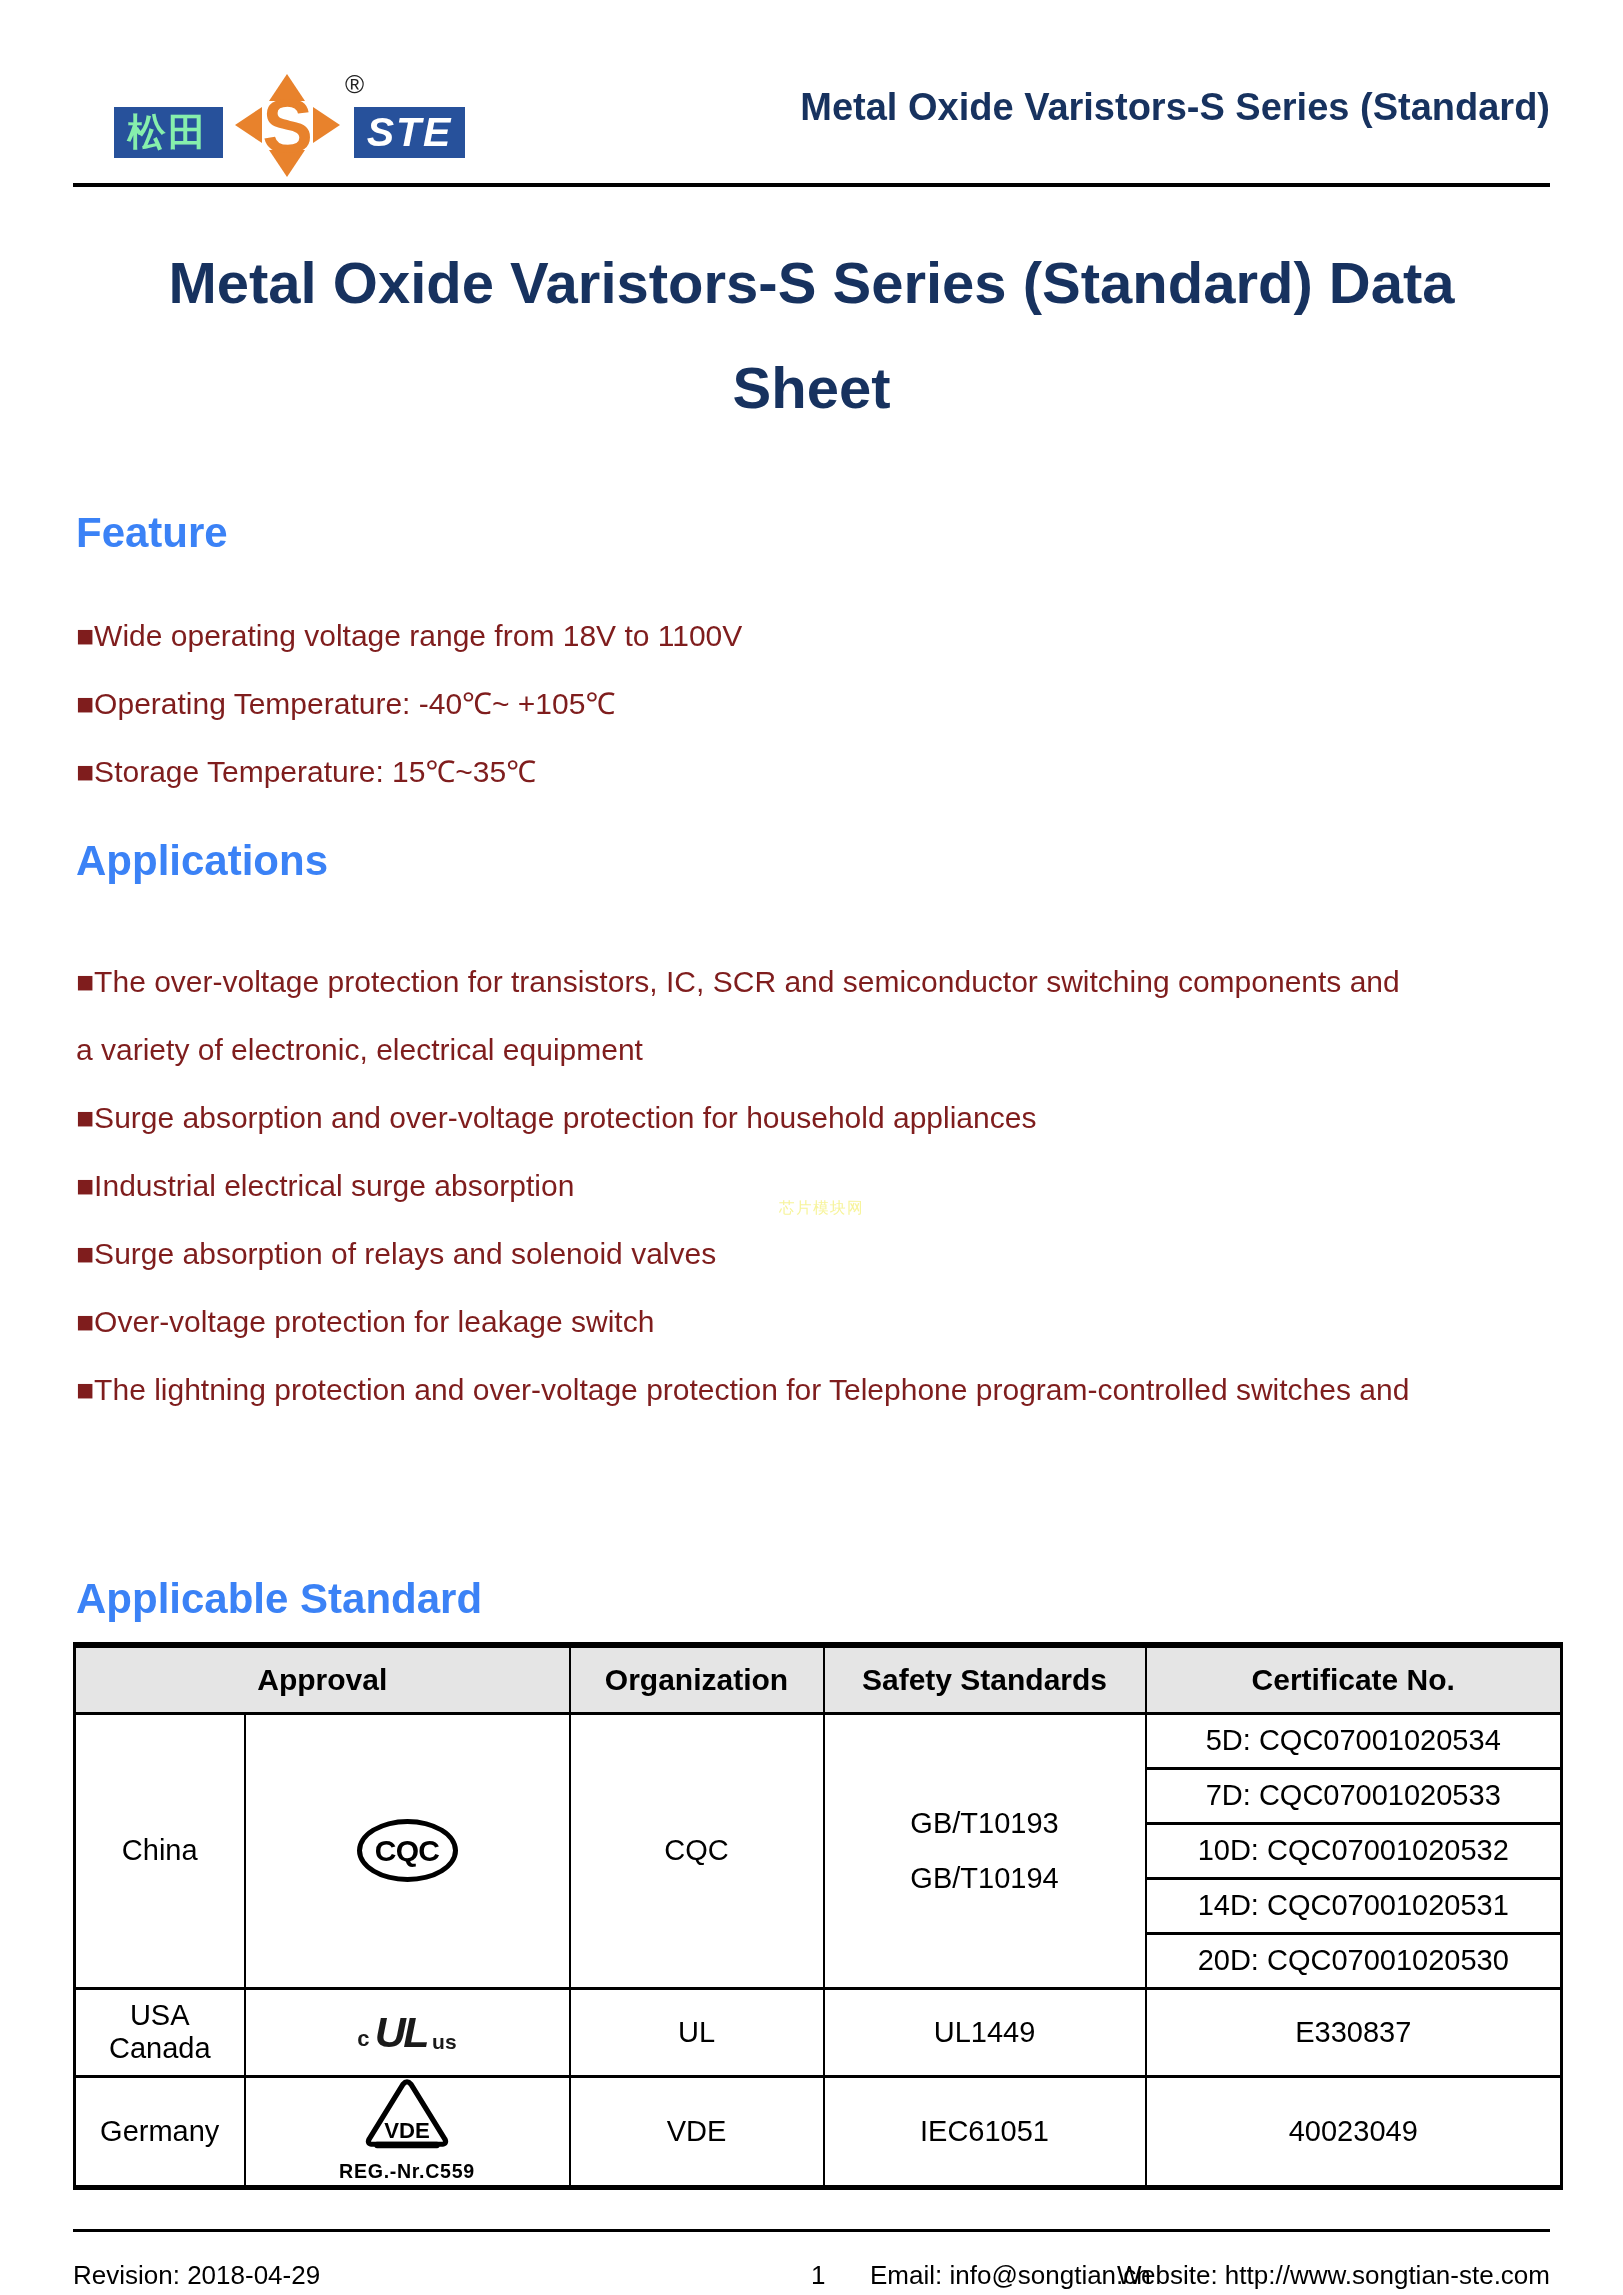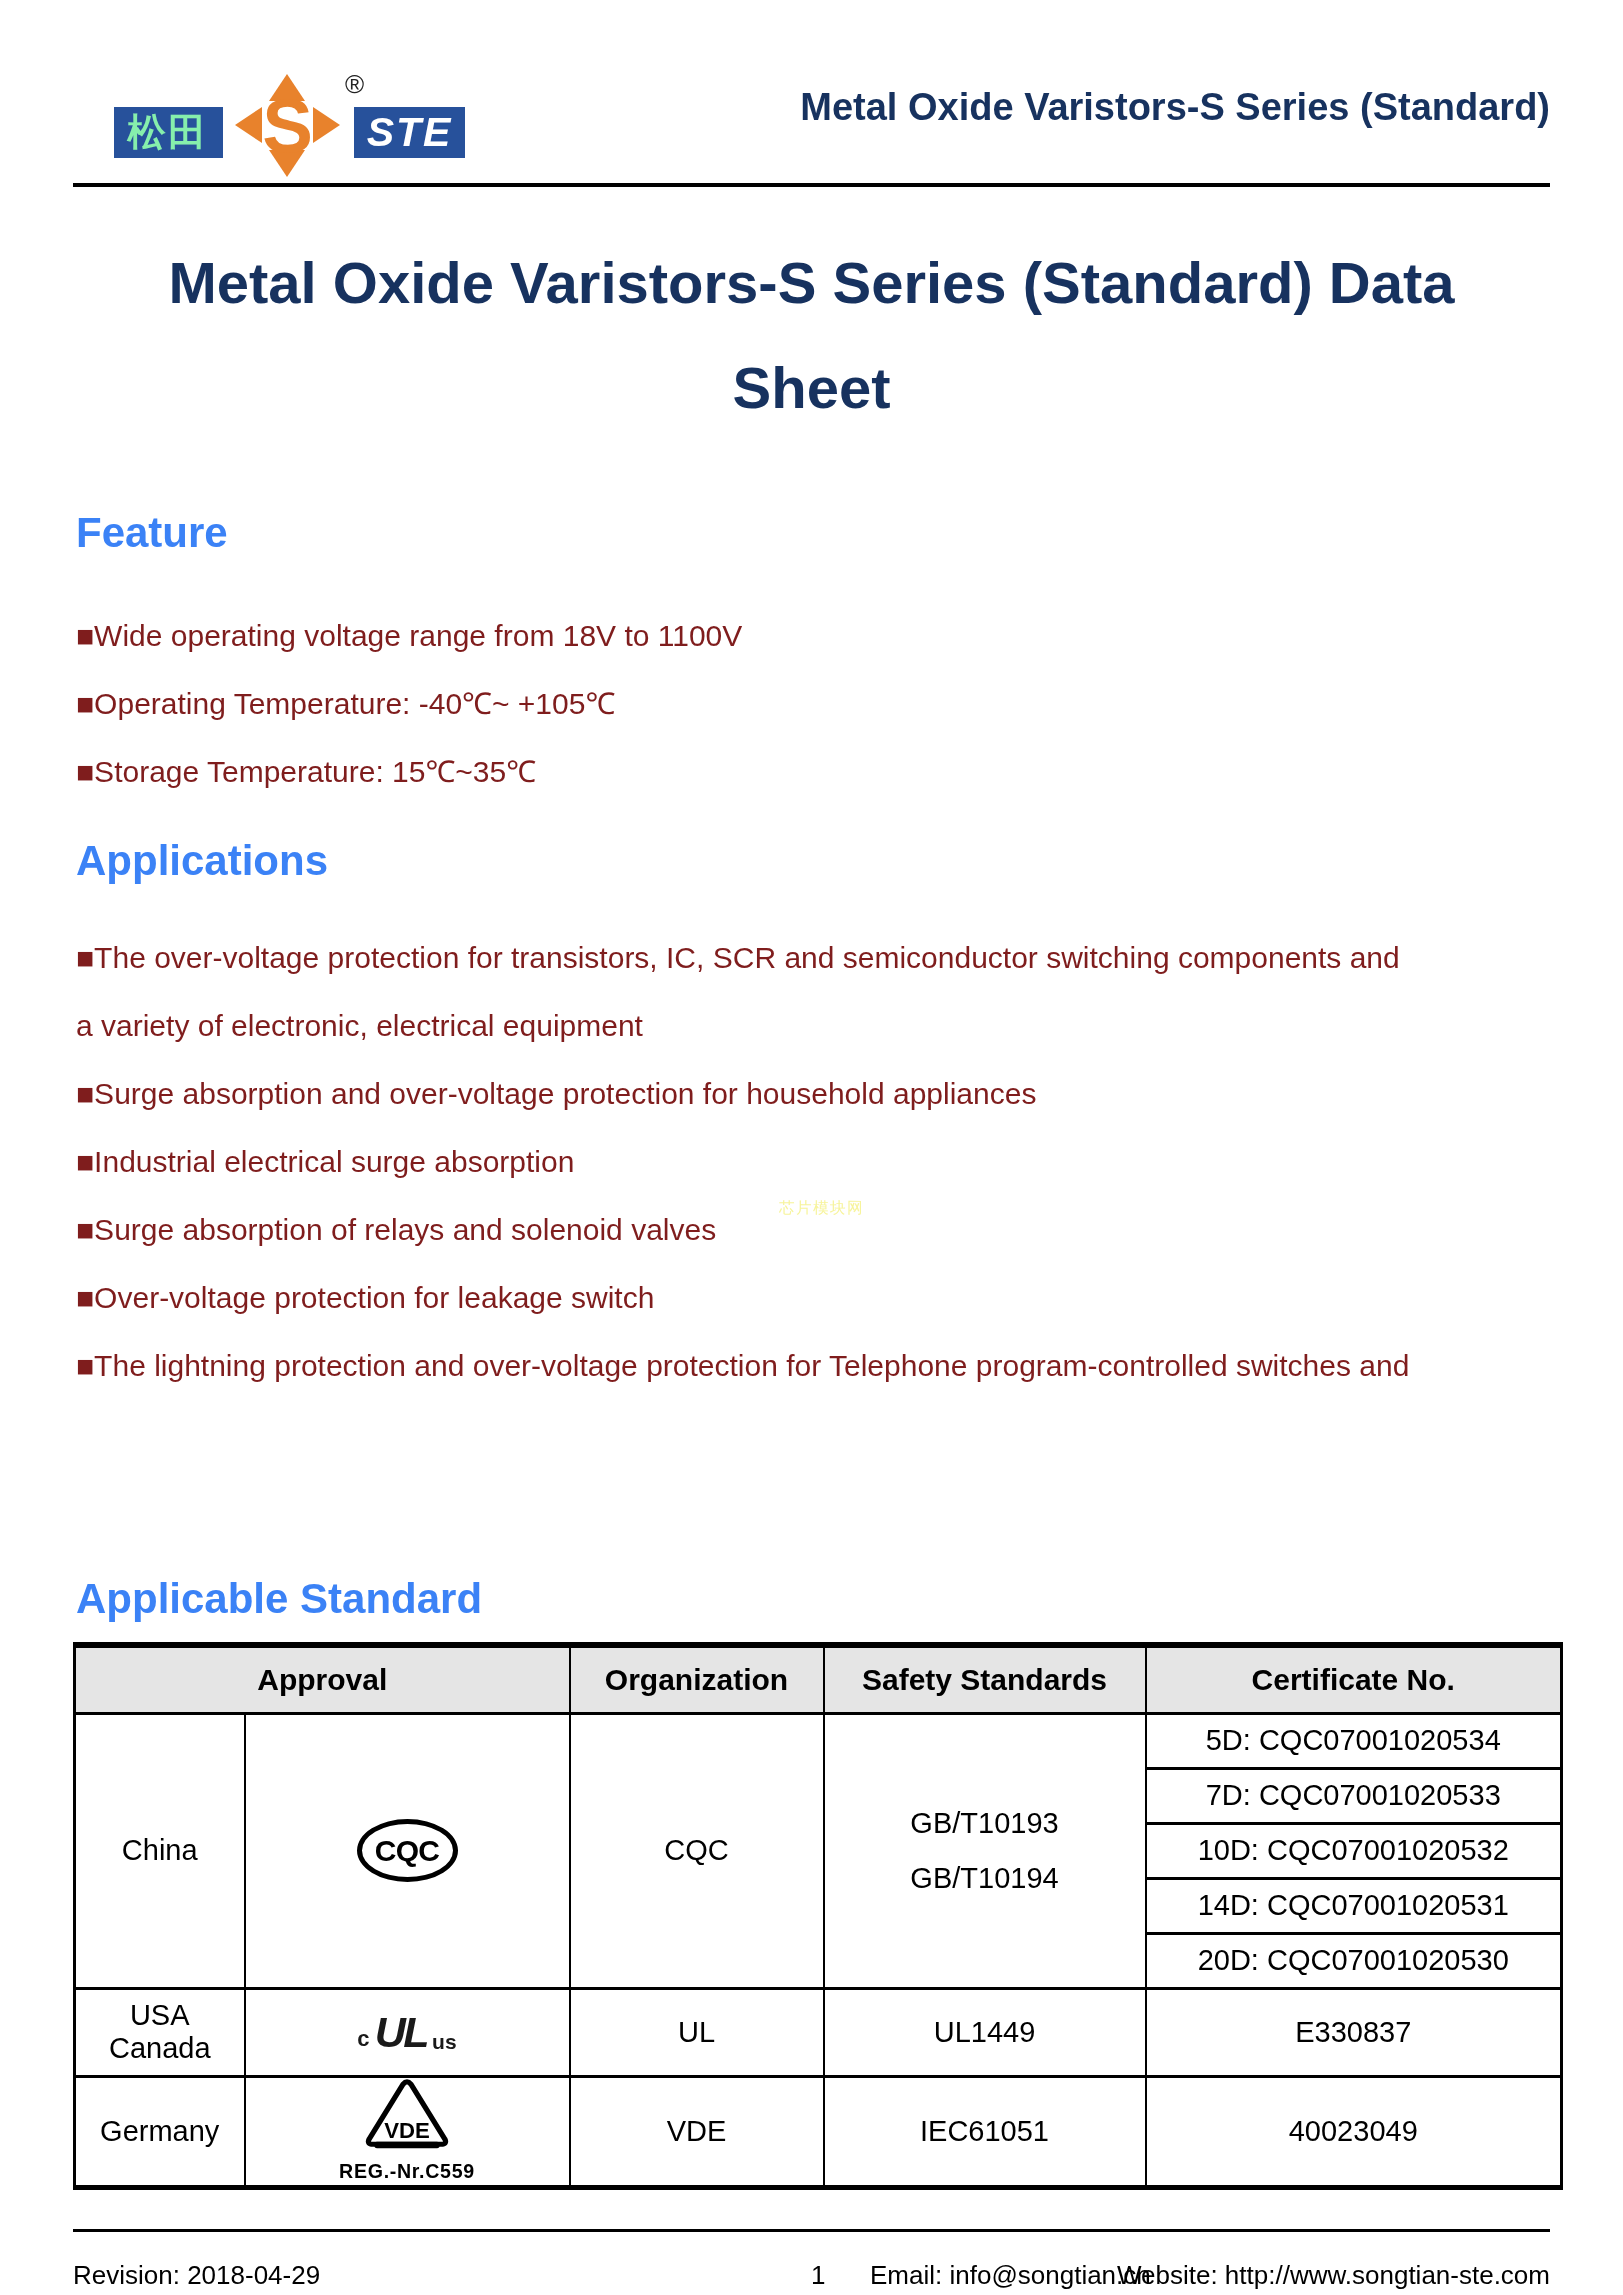--- a/index.html
+++ b/index.html
@@ -47,21 +47,21 @@
 
   
   .sec-h { position:absolute; left:76px; color:#3b82f6; font-size:42px; font-weight:bold; line-height:46px; white-space:nowrap; }
   .h-feature  { top:510px; }
   .h-apps     { top:838px; }
   .h-standard { top:1576px; }
 
   
   .t-lines { position:absolute; left:76px; right:72px; font-size:30px; line-height:68px; color:#7f1d1d; }
   .feature-lines { top:602px; }
-  .app-lines { top:924px; }
+  .app-lines { top:948px; }
   .t-line { white-space:nowrap; }
 
   .watermark { position:absolute; left:779px; top:1198px; font-size:15.7px; color:#F7F49B; letter-spacing:1.3px; }
 
   
   table.std {
     position:absolute; left:73px; top:1642px; width:1487px;
     border-collapse:collapse; table-layout:fixed; font-size:29px;
   }
   table.std th, table.std td {

